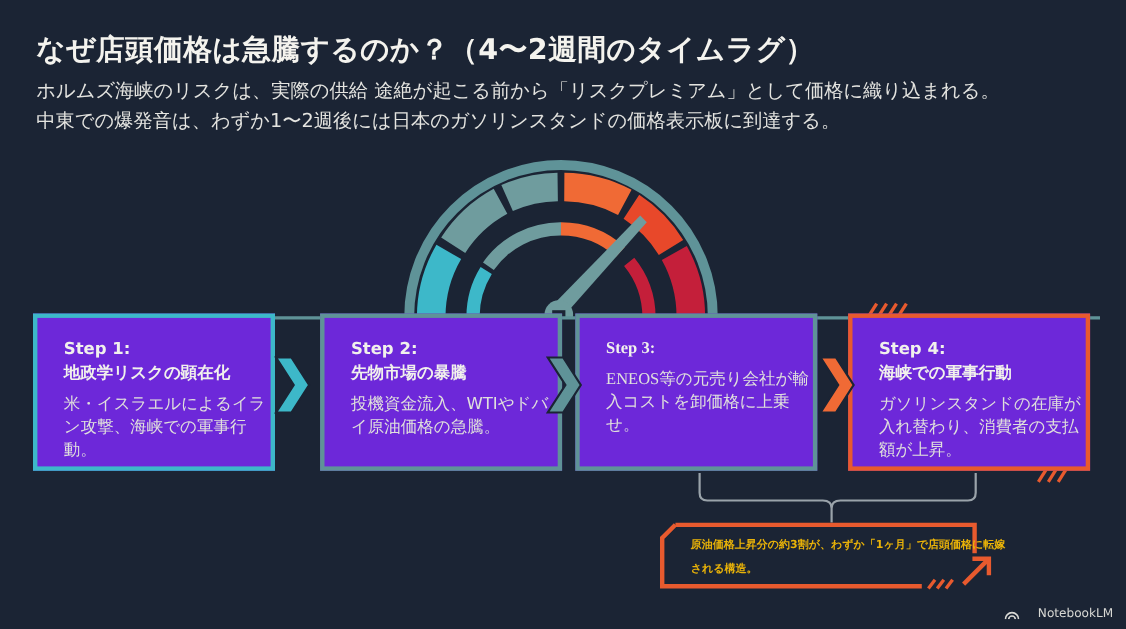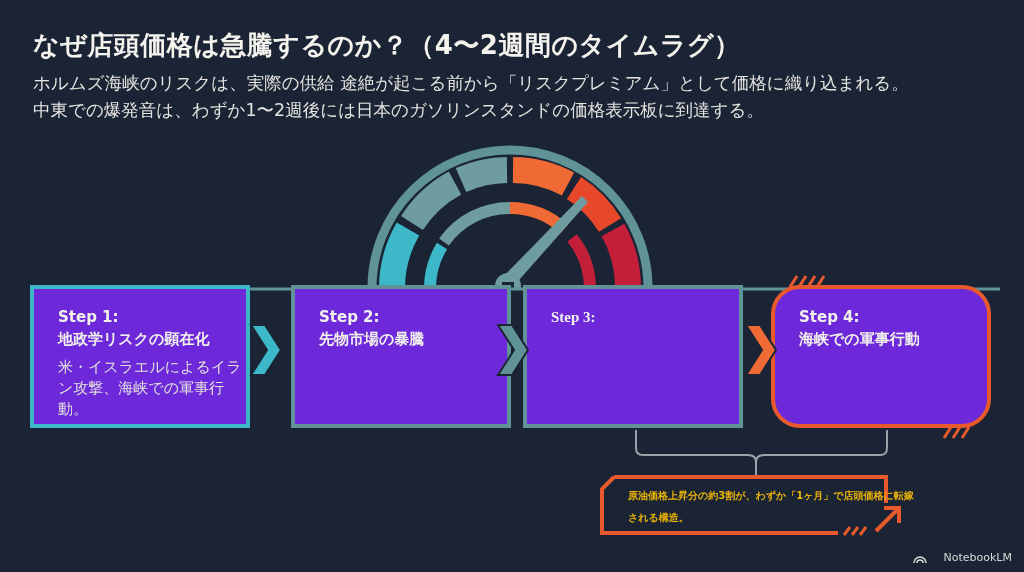--- a/index.html
+++ b/index.html
@@ -24,21 +24,21 @@
     position: absolute; top: 285px; width: 220px; height: 143px;
     border: 4px solid; background: #6d28d9;
     padding: 18px 0 0 24px;
   }
   .step-box .step-label { font-size: 15px; font-weight: bold; line-height: 21px; }
   .step-box .step-title { font-size: 15px; font-weight: bold; line-height: 22px; white-space: nowrap; }
   .step-box .step-desc { font-size: 15px; line-height: 21px; margin-top: 7px; color: #e0e0dc; width: 185px; }
   .box1 { left: 30px; border-color: #3db8c9; }
   .box2 { left: 278px; border-color: #5f9398; margin-left: 13px; }
   .box3 { left: 523px; border-color: #5f9398; font-family: Liberation Serif, serif; }
-  .box4 { left: 771px; border-color: #e85a2e; border-radius: 29px; }
+  .box4 { left: 771px; border-color: #e85a2e; }
   .chevron { position: absolute; top: 323px; width: 34px; height: 54px; }
   .callout { position: absolute; left: 598px; top: 475px; width: 330px; height: 62px; }
   .callout-text {
     position: absolute; left: 628px; top: 485px; font-size: 10px; font-weight: bold;
     line-height: 22px; color: #eab308; width: 290px;
   }
   .brand {
     position: absolute; right: 12px; bottom: 8px; font-size: 11px; color: #d8d8d4;
     display: flex; align-items: center; gap: 17px;
   }
@@ -95,27 +95,30 @@
 </svg>
 
 <div class="step-box box1">
   <div class="step-label">Step 1:</div>
   <div class="step-title">地政学リスクの顕在化</div>
   <div class="step-desc">米・イスラエルによるイラン攻撃、海峡での軍事行動。</div>
 </div>
 <div class="step-box box2">
   <div class="step-label">Step 2:</div>
   <div class="step-title">先物市場の暴騰</div>
+  <div class="step-desc">投機資金流入、WTIやドバイ原油価格の急騰。</div>
 </div>
 <div class="step-box box3">
   <div class="step-label">Step 3:</div>
+  <div class="step-desc">ENEOS等の元売り会社が輸入コストを卸価格に上乗せ。</div>
 </div>
 <div class="step-box box4">
   <div class="step-label">Step 4:</div>
   <div class="step-title">海峡での軍事行動</div>
+  <div class="step-desc">ガソリンスタンドの在庫が入れ替わり、消費者の支払額が上昇。</div>
 </div>
 
 <svg class="chevron" style="left:249px" viewBox="0 0 34 54">
   <polygon points="2,2 16,2 32,27 16,52 2,52 18,27" fill="#3db8c9" stroke="#1b2434" stroke-width="2"></polygon>
 </svg>
 <svg class="chevron" style="left:496px" viewBox="0 0 34 54">
   <polygon points="2,2 16,2 32,27 16,52 2,52 18,27" fill="#5f9398" stroke="#1b2434" stroke-width="2"></polygon>
 </svg>
 <svg class="chevron" style="left:744px" viewBox="0 0 34 54">
   <polygon points="2,2 16,2 32,27 16,52 2,52 18,27" fill="#f06a35" stroke="#1b2434" stroke-width="2"></polygon>

